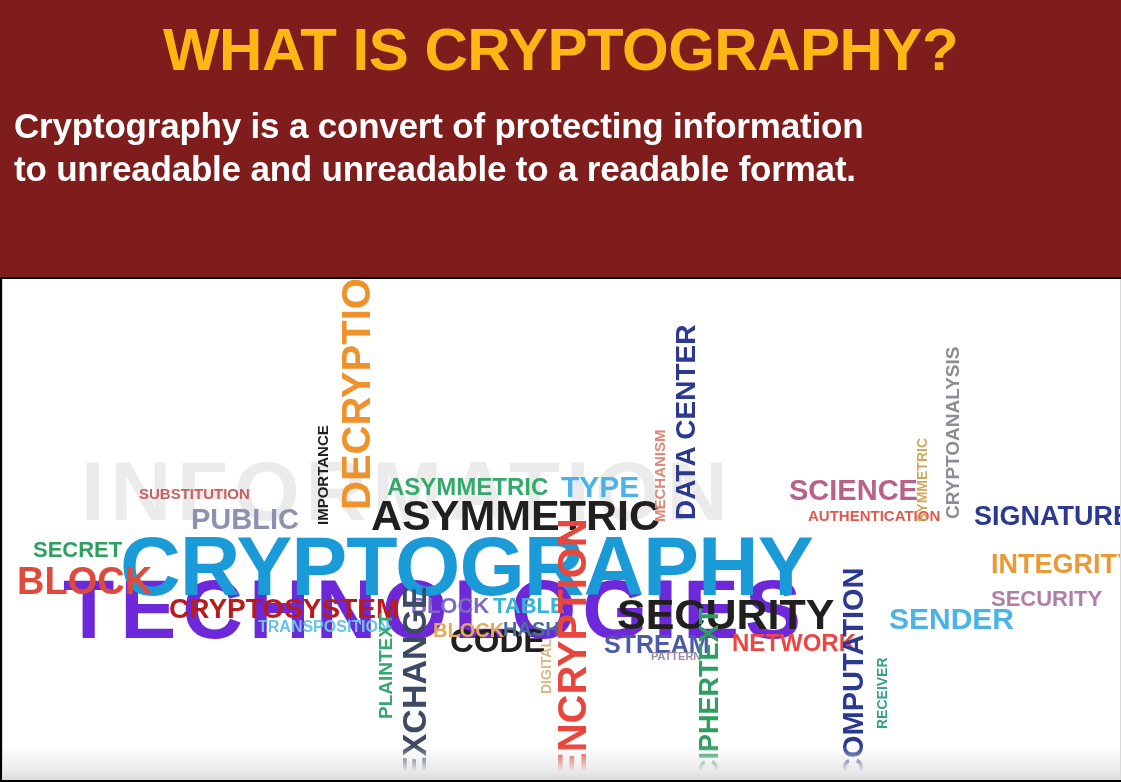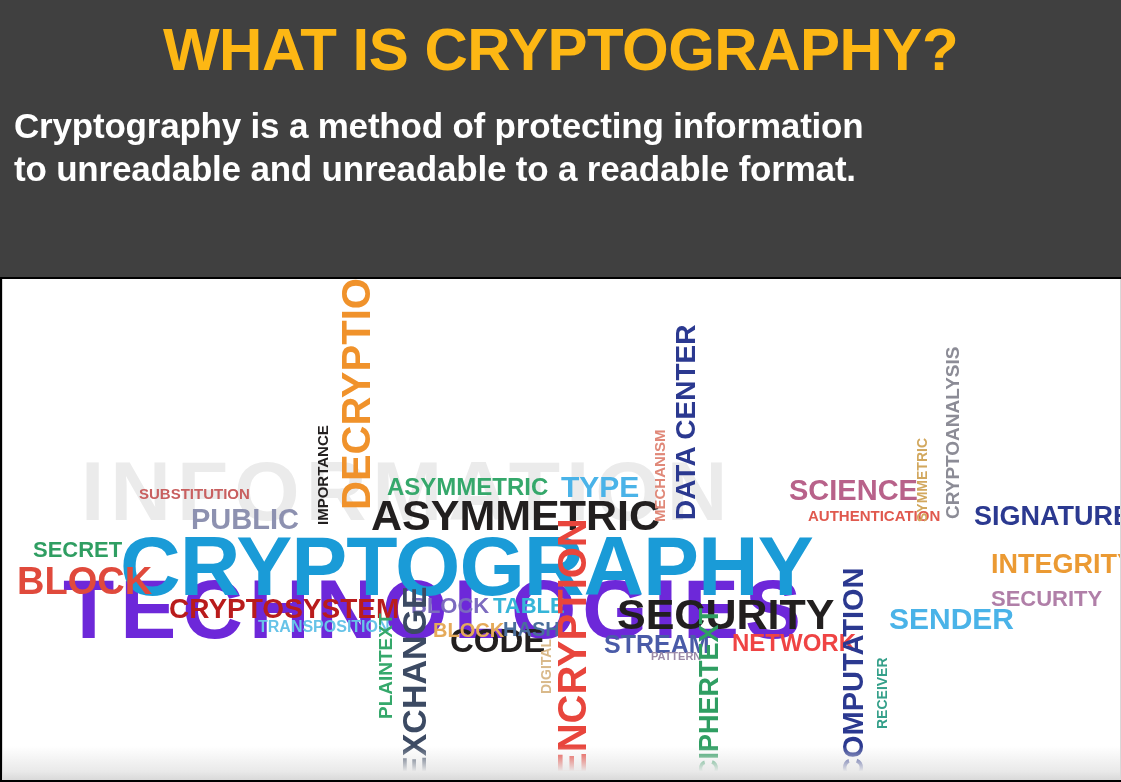--- a/index.html
+++ b/index.html
@@ -7,21 +7,21 @@
     width:1121px;height:782px;overflow:hidden;
     background:#000;
     font-family:"Liberation Sans", sans-serif;
     -webkit-font-smoothing:antialiased;
   }
   #slide{position:relative;width:1121px;height:782px;background:#000;overflow:hidden;}
 
   
   #header{
     position:absolute;left:0;top:0;width:1121px;height:277px;
-    background:#404040;
+    background:#7f1d1d;
   }
   #title{
     position:absolute;left:0;top:20px;width:1121px;
     text-align:center;
     color:#fdb714;
     font-size:60px;
     font-weight:bold;
     letter-spacing:-0.5px;
     line-height:1.0;
     white-space:nowrap;
@@ -73,21 +73,21 @@
   }
 </style>
 </head>
 <body>
 
 <div id="slide">
 
   <div id="header">
     <div id="title">WHAT IS CRYPTOGRAPHY?</div>
     <div id="subtitle">
-      <span class="ln">Cryptography is a method of protecting information</span>
+      <span class="ln">Cryptography is a convert of protecting information</span>
       <span class="ln">to unreadable and unreadable to a readable format.</span>
     </div>
   </div>
 
   <div id="cloud">
     <div id="cloudInner">
         <div class="bgw" style="left: 78px; top: 170px; font-size: 84px; color: rgb(235, 235, 235);">INFORMATION</div>
         <div class="bgw" style="left: 60px; top: 288px; font-size: 84px; color: #6d28d9;">TECHNOLOGIES</div>
         <div class="w" style="left: 117px; top: 245px; font-size: 84px; color: rgb(26, 155, 215); letter-spacing: -1px;">CRYPTOGRAPHY</div>
         <div class="w" style="left: 368px; top: 215px; font-size: 43px; color: rgb(34, 31, 31);">ASYMMETRIC</div>

